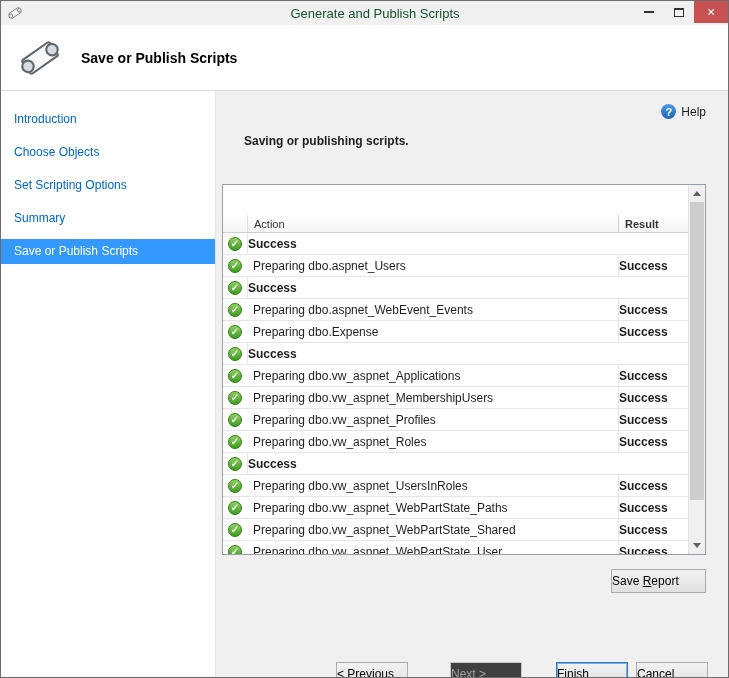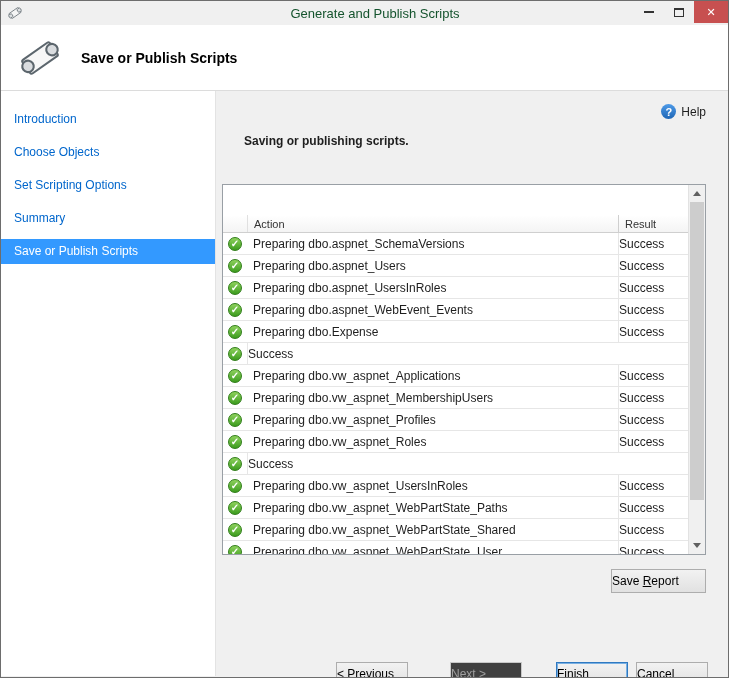--- a/index.html
+++ b/index.html
@@ -45,21 +45,21 @@
   
   .grid { position:absolute; top:93px; left:6px; right:22px; height:371px; background:#fff; border:1px solid #999fa5; }
   .grid-inner { position:absolute; left:0; top:0; right:17px; bottom:0; overflow:hidden;margin-top:30px; }
   .grid-header { height:18px; display:flex; background:linear-gradient(#ffffff,#f4f4f4); border-bottom:1px solid #cfcfcf; }
   .grid-header .cell { font-size:11px; color:#333; display:flex; align-items:center; }
   .header-cell { border-left:1px solid #e0e0e0; padding-left:6px; }
   .grid-header .icon-cell { border-left:none; }
 
   .cell.icon-cell { width:24px; flex:none; display:flex; align-items:center; justify-content:center; }
   .cell.action-cell { flex:1; padding-left:6px; display:flex; align-items:center; overflow:hidden; white-space:nowrap; }
-  .cell.result-cell { width:70px; flex:none; display:flex; align-items:center; }
+  .cell.result-cell { width:70px; flex:none; display:flex; align-items:center;font-weight:bold; }
 
   .grid-row { height:22px; display:flex; border-bottom:1px solid #e6e6e6; background:#fff; }
   .grid-row .result-cell { border-left:1px solid #e6e6e6; }
   .grid-header .result-cell { border-left:1px solid #cfcfcf; }
 
   .check { width:14px; height:14px; border-radius:50%; background:linear-gradient(#8ed25d,#3c9c1e); border:1px solid #2f7d18;
            color:#fff; font-size:10px; font-weight:bold; display:flex; align-items:center; justify-content:center; line-height:1; }
 
   
   .scrollbar { position:absolute; top:0; right:0; width:17px; height:100%; background:#f0f0f0; border-left:1px solid #e2e2e2; display:flex; flex-direction:column; }
@@ -140,35 +140,33 @@
           <div class="grid-header">
             <span class="cell icon-cell"></span>
             <span class="cell action-cell header-cell">Action</span>
             <span class="cell result-cell header-cell">Result</span>
           </div>
           <div class="grid-body">
               <div class="grid-row">
                 <span class="cell icon-cell">
                   <span class="check">✓</span>
                 </span>
-                <span class="cell action-cell">Preparing dbo.aspnet_SchemaVersions</span>
                 <span class="cell result-cell">Success</span>
               </div>
               <div class="grid-row">
                 <span class="cell icon-cell">
                   <span class="check">✓</span>
                 </span>
                 <span class="cell action-cell">Preparing dbo.aspnet_Users</span>
                 <span class="cell result-cell">Success</span>
               </div>
               <div class="grid-row">
                 <span class="cell icon-cell">
                   <span class="check">✓</span>
                 </span>
-                <span class="cell action-cell">Preparing dbo.aspnet_UsersInRoles</span>
                 <span class="cell result-cell">Success</span>
               </div>
               <div class="grid-row">
                 <span class="cell icon-cell">
                   <span class="check">✓</span>
                 </span>
                 <span class="cell action-cell">Preparing dbo.aspnet_WebEvent_Events</span>
                 <span class="cell result-cell">Success</span>
               </div>
               <div class="grid-row">

